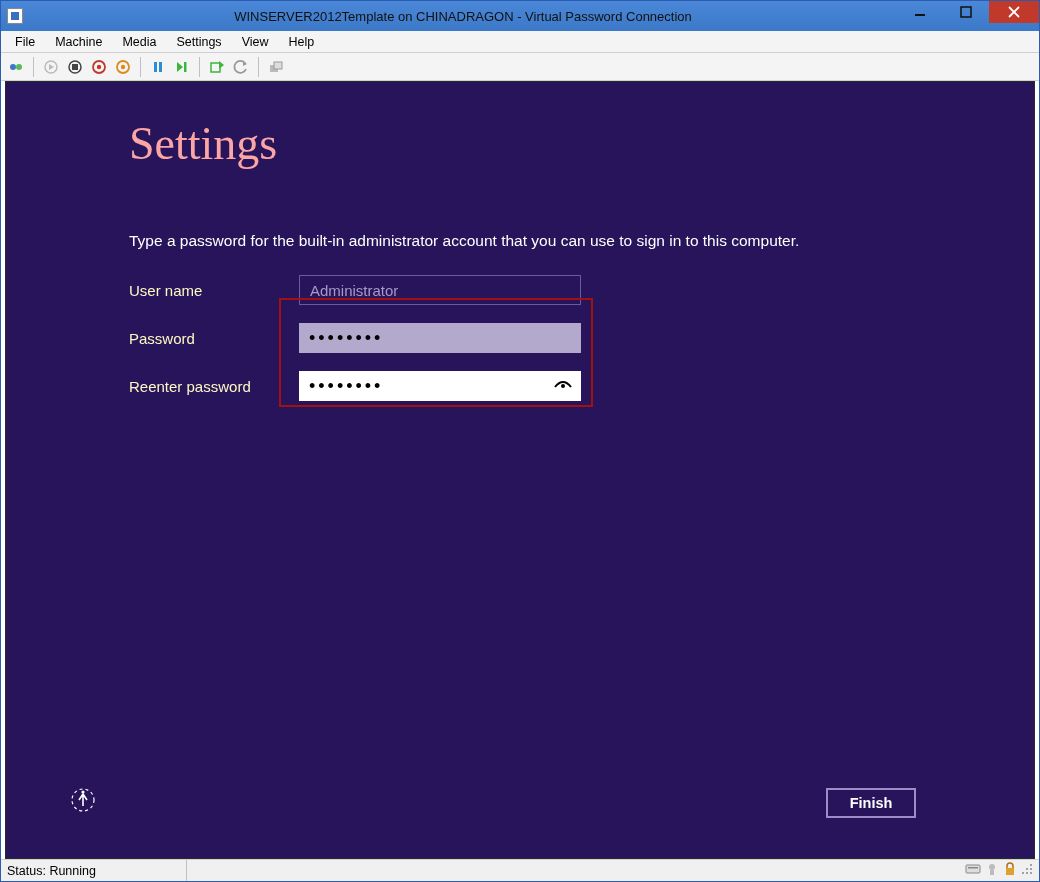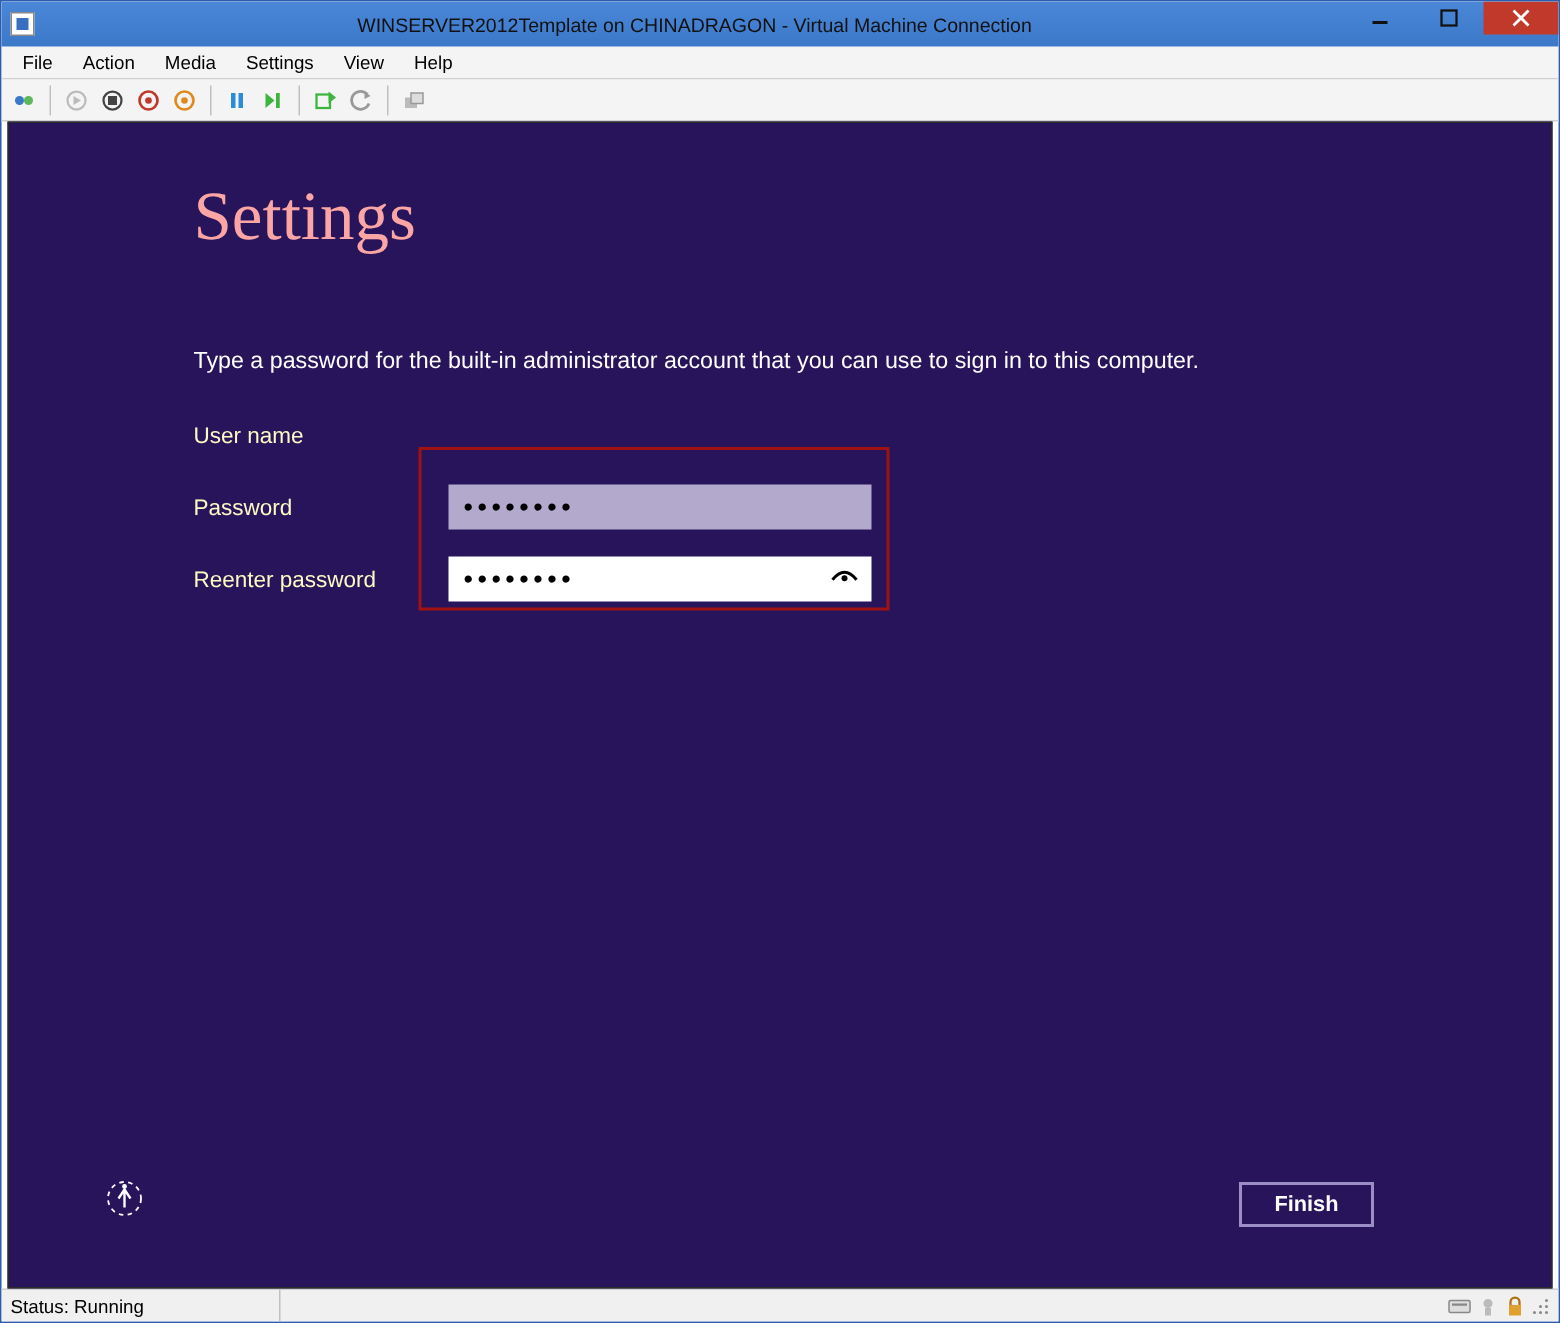--- a/index.html
+++ b/index.html
@@ -33,31 +33,31 @@
 .username-box { height: 30px; background: transparent; border: 1px solid #6b5a9f; padding: 0 10px; color: #a79ac9; font-size: 15px; display:flex; align-items:center; }
 .pw-input { width: 100%; height: 30px; background: #b2a9cd; border: none; padding: 0 10px; font-size: 18px; letter-spacing: 3px; }
 .pw-input2 { width: 100%; height: 30px; background: #fff; border: none; padding: 0 35px 0 10px; font-size: 18px; letter-spacing: 3px; color:#000; }
 .reveal-icon { position: absolute; right: 8px; top: 50%; transform: translateY(-50%); }
 .pw-outline { position: absolute; left: 273px; top: 216px; width: 314px; height: 109px; border: 2px solid #a01212; pointer-events: none; }
 
 .finish-btn { position: absolute; right: 118px; bottom: 40px; width: 90px; height: 30px; border: 2px solid #9b8ec7; background: transparent; color: #fff; font-size: 14.5px; font-weight: 700; display:flex; align-items:center; justify-content:center; }
 
 .acc-icon { position: absolute; left: 63px; bottom: 40px; }
 
-.statusbar { height: 22px; background: #f0f0f0; border-top: 1px solid #d0d0d0; display: flex; align-items: flex-end; font-size: 12.5px; padding: 0 4px; }
+.statusbar { height: 22px; background: #f0f0f0; border-top: 1px solid #d0d0d0; display: flex; align-items: center; font-size: 12.5px; padding: 0 4px; }
 .status-text { padding-right: 90px; border-right: 1px solid #c0c0c0; height:100%; display:flex; align-items:center; padding-left:2px; }
 .status-spacer { flex: 1; }
 .status-icons { display:flex; gap:4px; align-items:center; padding-right:2px; }
 </style>
 </head>
 <body>
 
 <div class="titlebar">
   <span class="titlebar-icon"></span>
-  <div class="titlebar-title">WINSERVER2012Template on CHINADRAGON - Virtual Machine Connection</div>
+  <div class="titlebar-title">WINSERVER2012Template on CHINADRAGON - Virtual Password Connection</div>
   <div class="titlebar-btns">
     <div class="titlebar-btn">
       <svg width="12" height="12">
           <line x1="1" y1="9" x2="11" y2="9" stroke="#111" stroke-width="2"></line>
         </svg>
     </div>
     <div class="titlebar-btn">
       <svg width="12" height="12">
           <rect x="1" y="1" width="10" height="10" fill="none" stroke="#111" stroke-width="1.5"></rect>
         </svg>
@@ -66,21 +66,21 @@
       <svg width="12" height="12">
           <line x1="1" y1="1" x2="11" y2="11" stroke="#fff" stroke-width="1.8"></line>
           <line x1="11" y1="1" x2="1" y2="11" stroke="#fff" stroke-width="1.8"></line>
         </svg>
     </div>
   </div>
 </div>
 
 <div class="menubar">
   <span>File</span>
-  <span>Action</span>
+  <span>Machine</span>
   <span>Media</span>
   <span>Settings</span>
   <span>View</span>
   <span>Help</span>
 </div>
 
 <div class="toolbar">
   <div class="tb-btn">
     <svg width="16" height="16">
         <circle cx="5" cy="8" r="3" fill="#3a78c8"></circle>
@@ -147,20 +147,23 @@
   </div>
 </div>
 
 <div class="guest">
   <div class="settings-heading">Settings</div>
   <div class="settings-sub">Type a password for the built-in administrator account that you can use to sign in to this computer.</div>
 
   <div class="form">
     <div class="row">
       <label>User name</label>
+      <div class="field-wrap">
+        <div class="username-box">Administrator</div>
+      </div>
     </div>
     <div class="row">
       <label>Password</label>
       <div class="field-wrap">
         <input class="pw-input" type="text" readonly="" value="••••••••" style="">
       </div>
     </div>
     <div class="row">
       <label>Reenter password</label>
       <div class="field-wrap">

